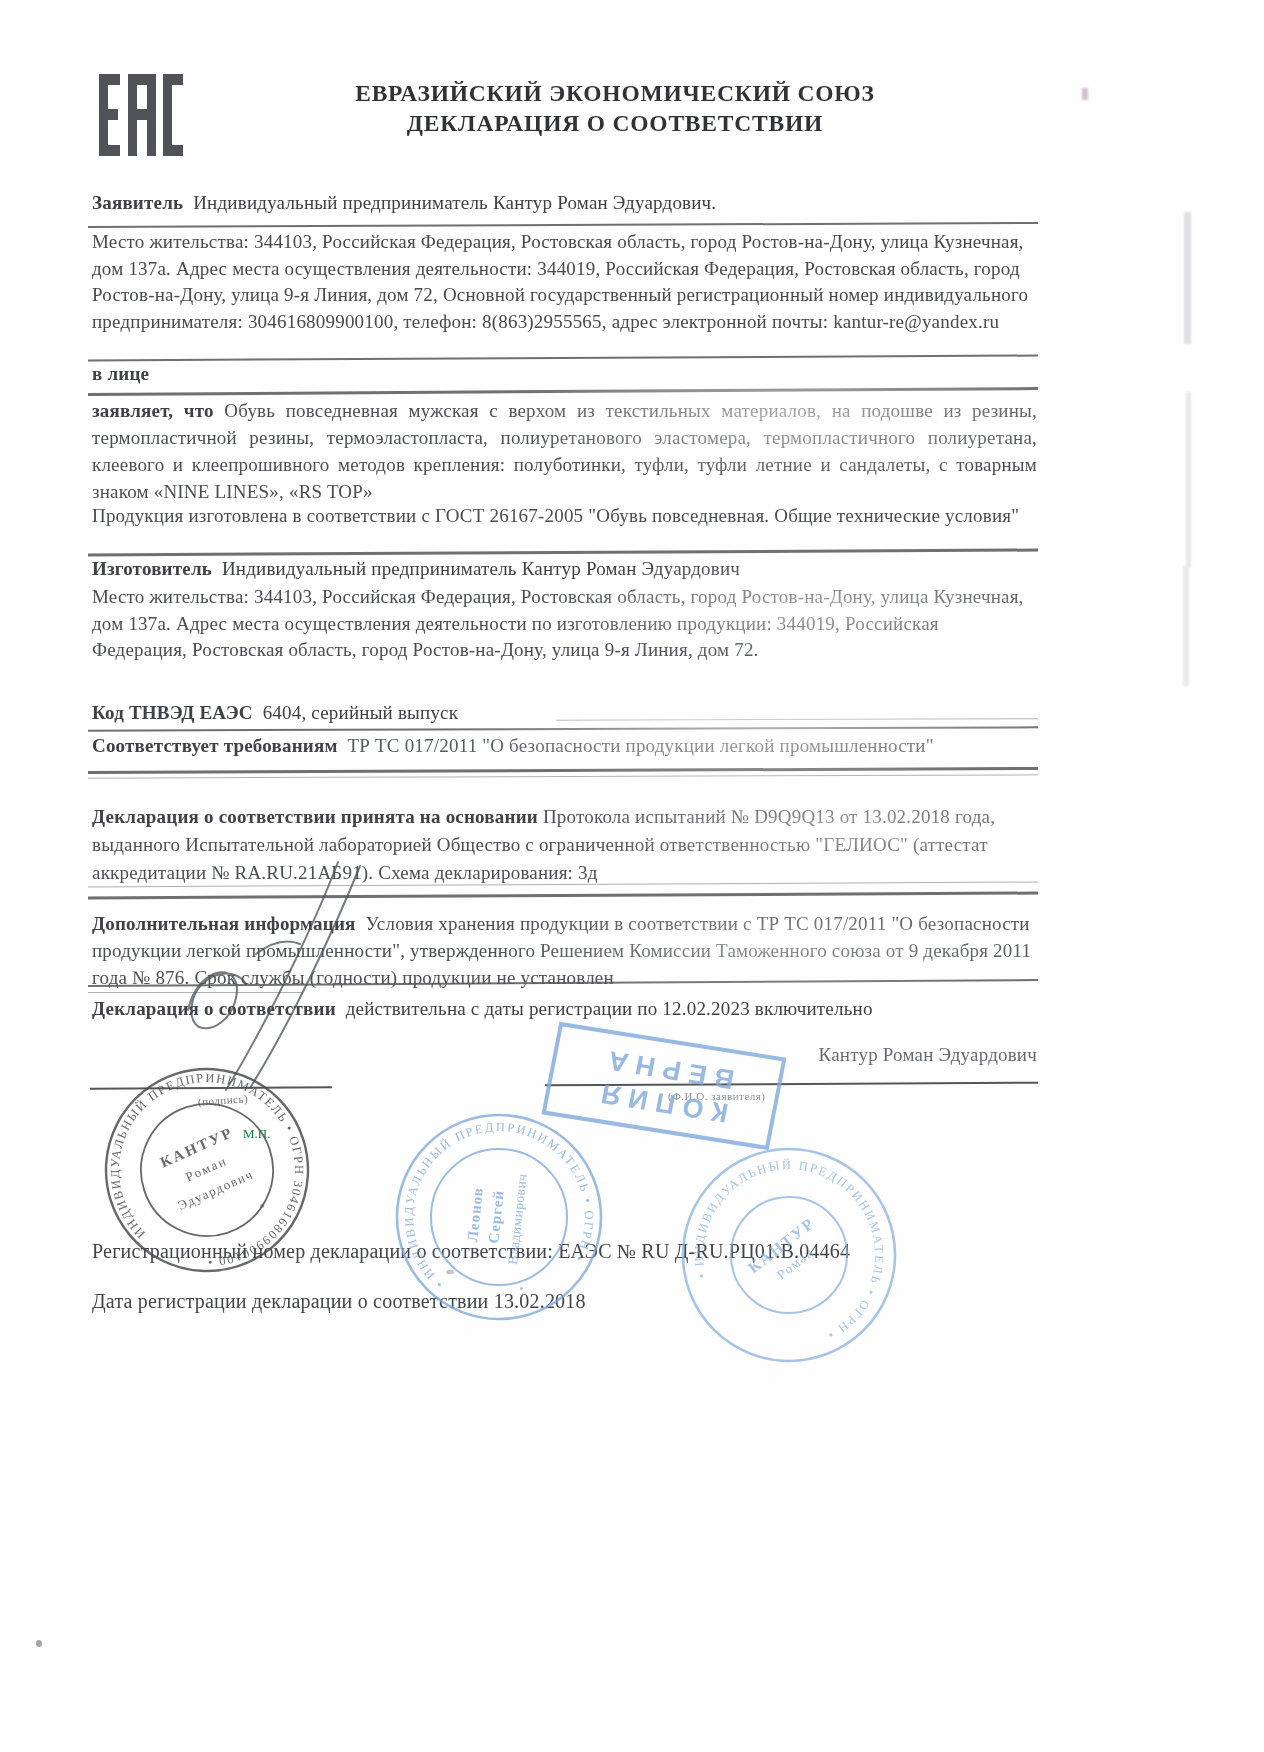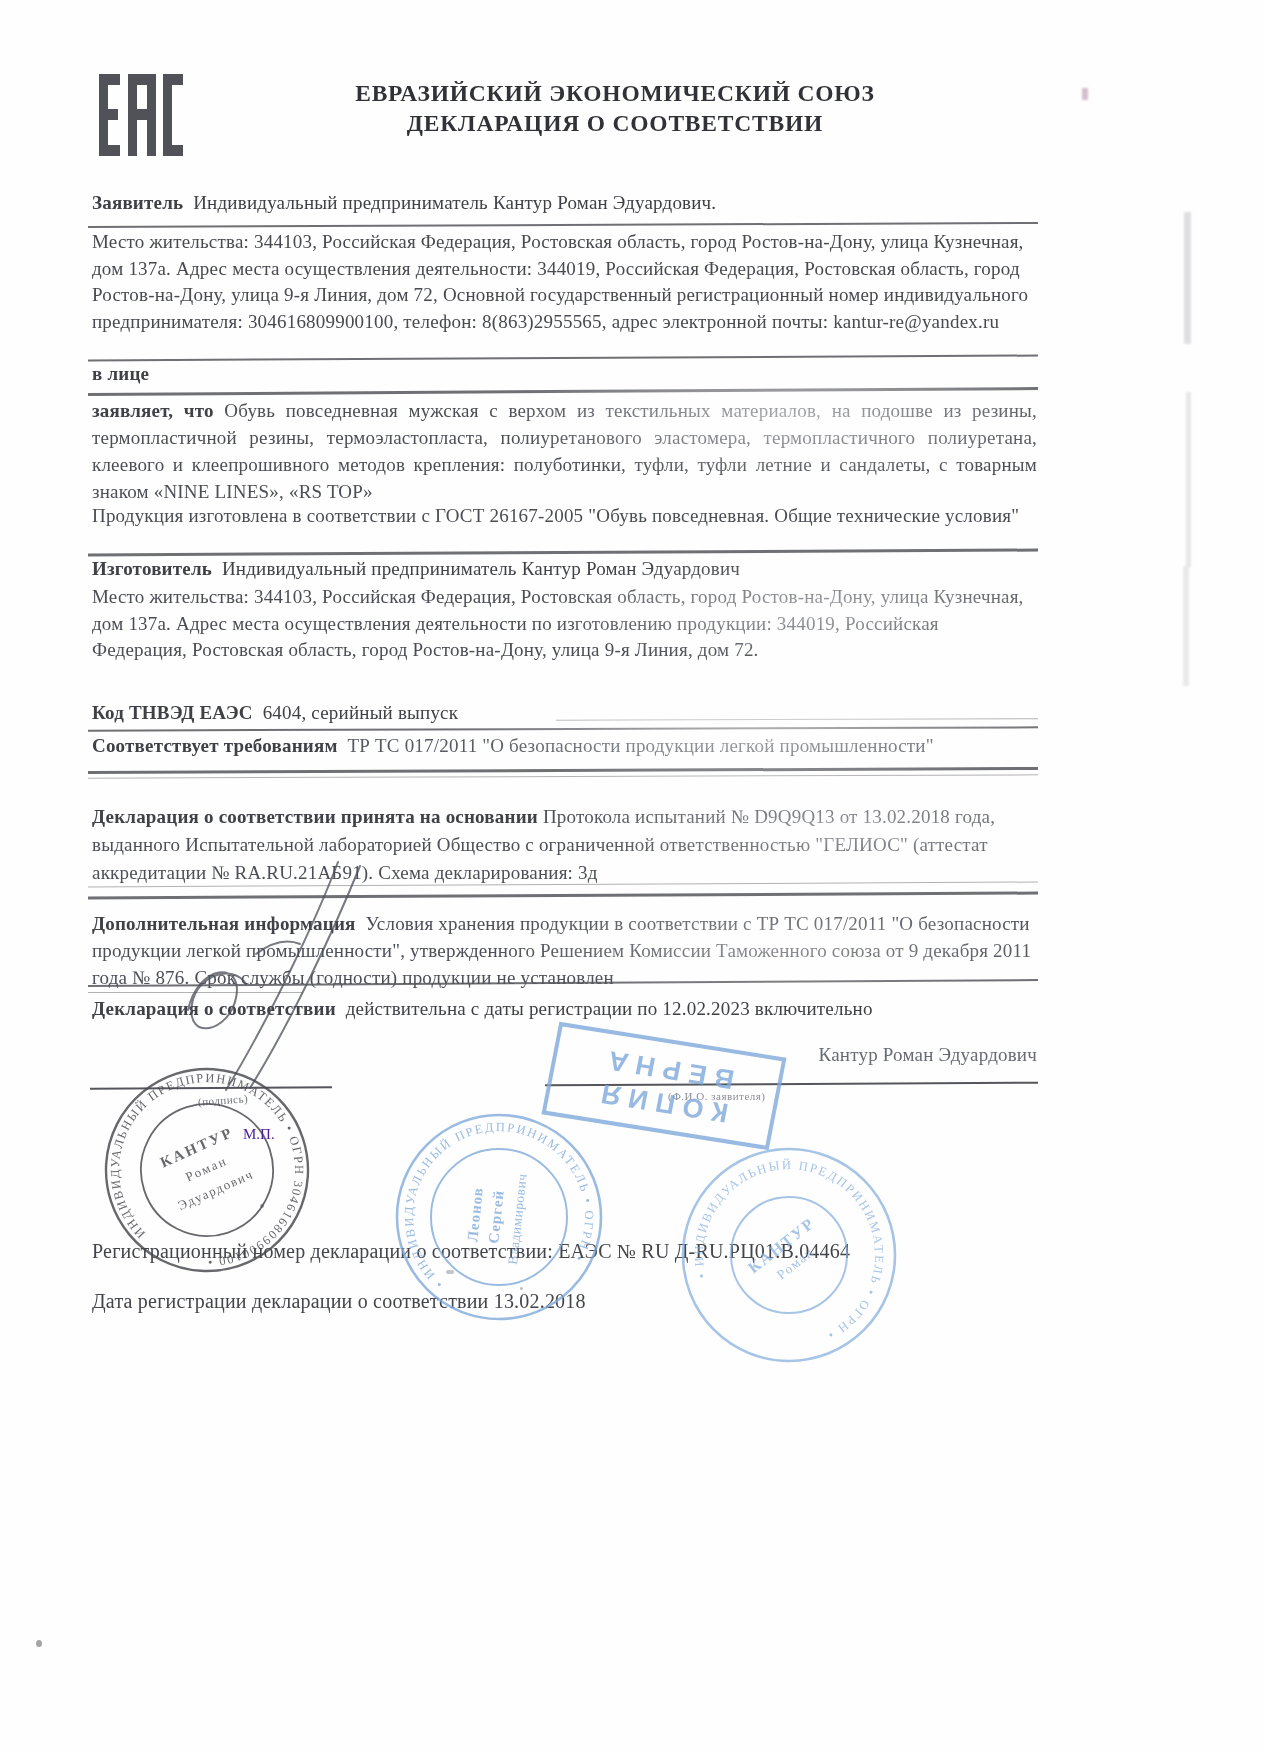--- a/index.html
+++ b/index.html
@@ -112,21 +112,21 @@
     <span class="b">Декларация о соответствии</span>&nbsp;
     <span>действительна с даты регистрации  по 12.02.2023 включительно</span>
   </div>
 
   <div class="abs txt" style="left:540px;top:1042px;width:497px;text-align:right;color:#676b74;">Кантур Роман Эдуардович</div>
   <div class="sig-line" style="left:545px;top:1083px;width:493px;transform:rotate(-0.3deg);"></div>
   <div class="abs small" style="left:668px;top:1090px;color:#8b8f98;">(Ф.И.О. заявителя)</div>
 
   <div class="sig-line" style="left:90px;top:1087px;width:242px;transform:rotate(-0.4deg);"></div>
   <div class="abs small" style="left:198px;top:1094px;transform:rotate(-4deg);color:#6f737c;">(подпись)</div>
-  <div class="abs" style="left:243px;top:1126px;font-size:15px;color:#4c1d95;z-index:7;">М.П.</div>
+  <div class="abs" style="left:243px;top:1126px;font-size:13px;color:#15803d;z-index:7;">М.П.</div>
 
   <svg class="abs" style="left:128px;top:858px;z-index:6;" width="300" height="245" viewBox="0 0 300 245">
     <g fill="none" stroke="#4a4f58" stroke-width="2" opacity=".75" stroke-linecap="round">
       <path d="M210,4 C188,62 142,160 98,232"></path>
       <path d="M232,8 C206,72 162,166 122,230"></path>
       <path d="M60,152 c10,-46 56,-50 48,-12 c-7,34 -50,44 -44,6 c5,-30 42,-40 54,-20"></path>
       <path d="M128,96 q24,-18 44,-10"></path>
     </g>
   </svg>
 

